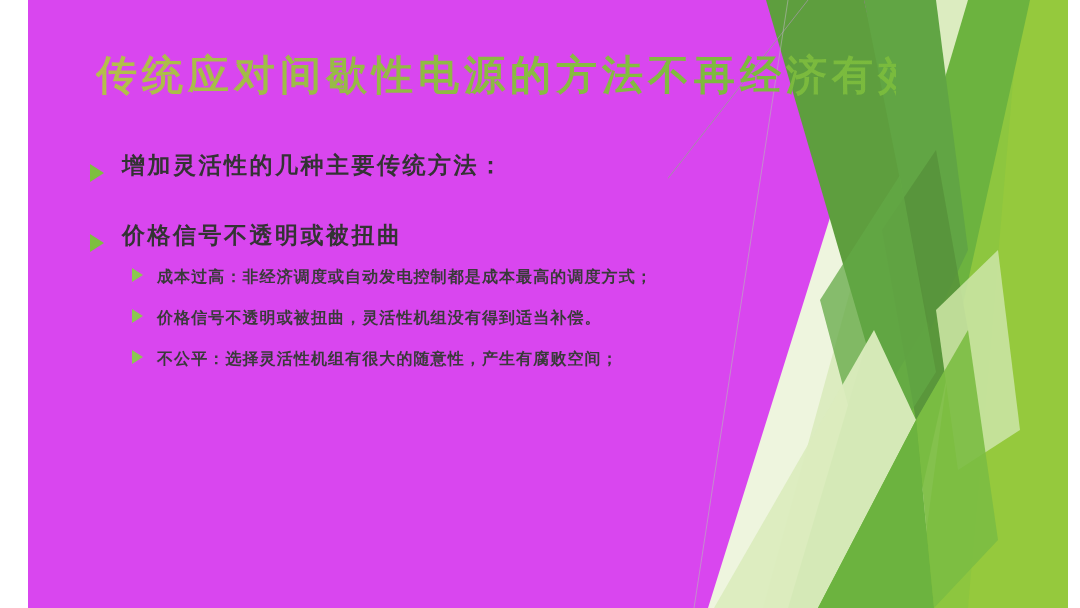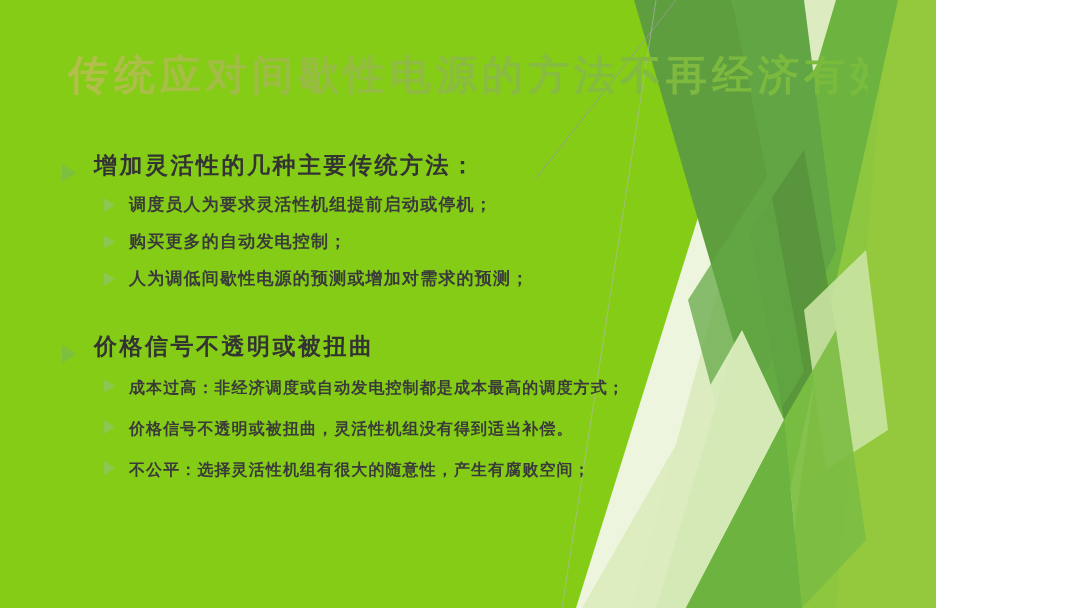--- a/index.html
+++ b/index.html
@@ -2,25 +2,26 @@
 <html><head>
 <meta charset="utf-8">
 <style>
   html, body {
     margin: 0;
     padding: 0;
     background: #ffffff;
   }
   .slide {
     position: relative;
-    width: 936px;
+    width: 1040px;
     height: 608px;
-    background: #84cc16;
+    background: #d946ef;
     overflow: hidden;
     font-family: "Liberation Sans", "DejaVu Sans", sans-serif;
+    margin-left: 28px;
   }
 
   
   .decor {
     position: absolute;
     top: 0;
     right: 0;
     width: 400px;
     height: 608px;
     pointer-events: none;
@@ -168,34 +169,20 @@
     <h1 class="title">传统应对间歇性电源的方法不再经济有效</h1>
   </div>
 
   <div class="body">
 
     <div>
       <div class="lvl1">
         <span class="tri tri-lg"></span>
         <span class="txt">增加灵活性的几种主要传统方法：</span>
       </div>
-      <div class="sublist">
-        <div class="lvl2">
-          <span class="tri tri-sm"></span>
-          <span class="txt">调度员人为要求灵活性机组提前启动或停机；</span>
-        </div>
-        <div class="lvl2">
-          <span class="tri tri-sm"></span>
-          <span class="txt">购买更多的自动发电控制；</span>
-        </div>
-        <div class="lvl2">
-          <span class="tri tri-sm"></span>
-          <span class="txt">人为调低间歇性电源的预测或增加对需求的预测；</span>
-        </div>
-      </div>
     </div>
 
     <div class="gap"></div>
 
     <div>
       <div class="lvl1">
         <span class="tri tri-lg"></span>
         <span class="txt">价格信号不透明或被扭曲</span>
       </div>
       <div class="sublist">

